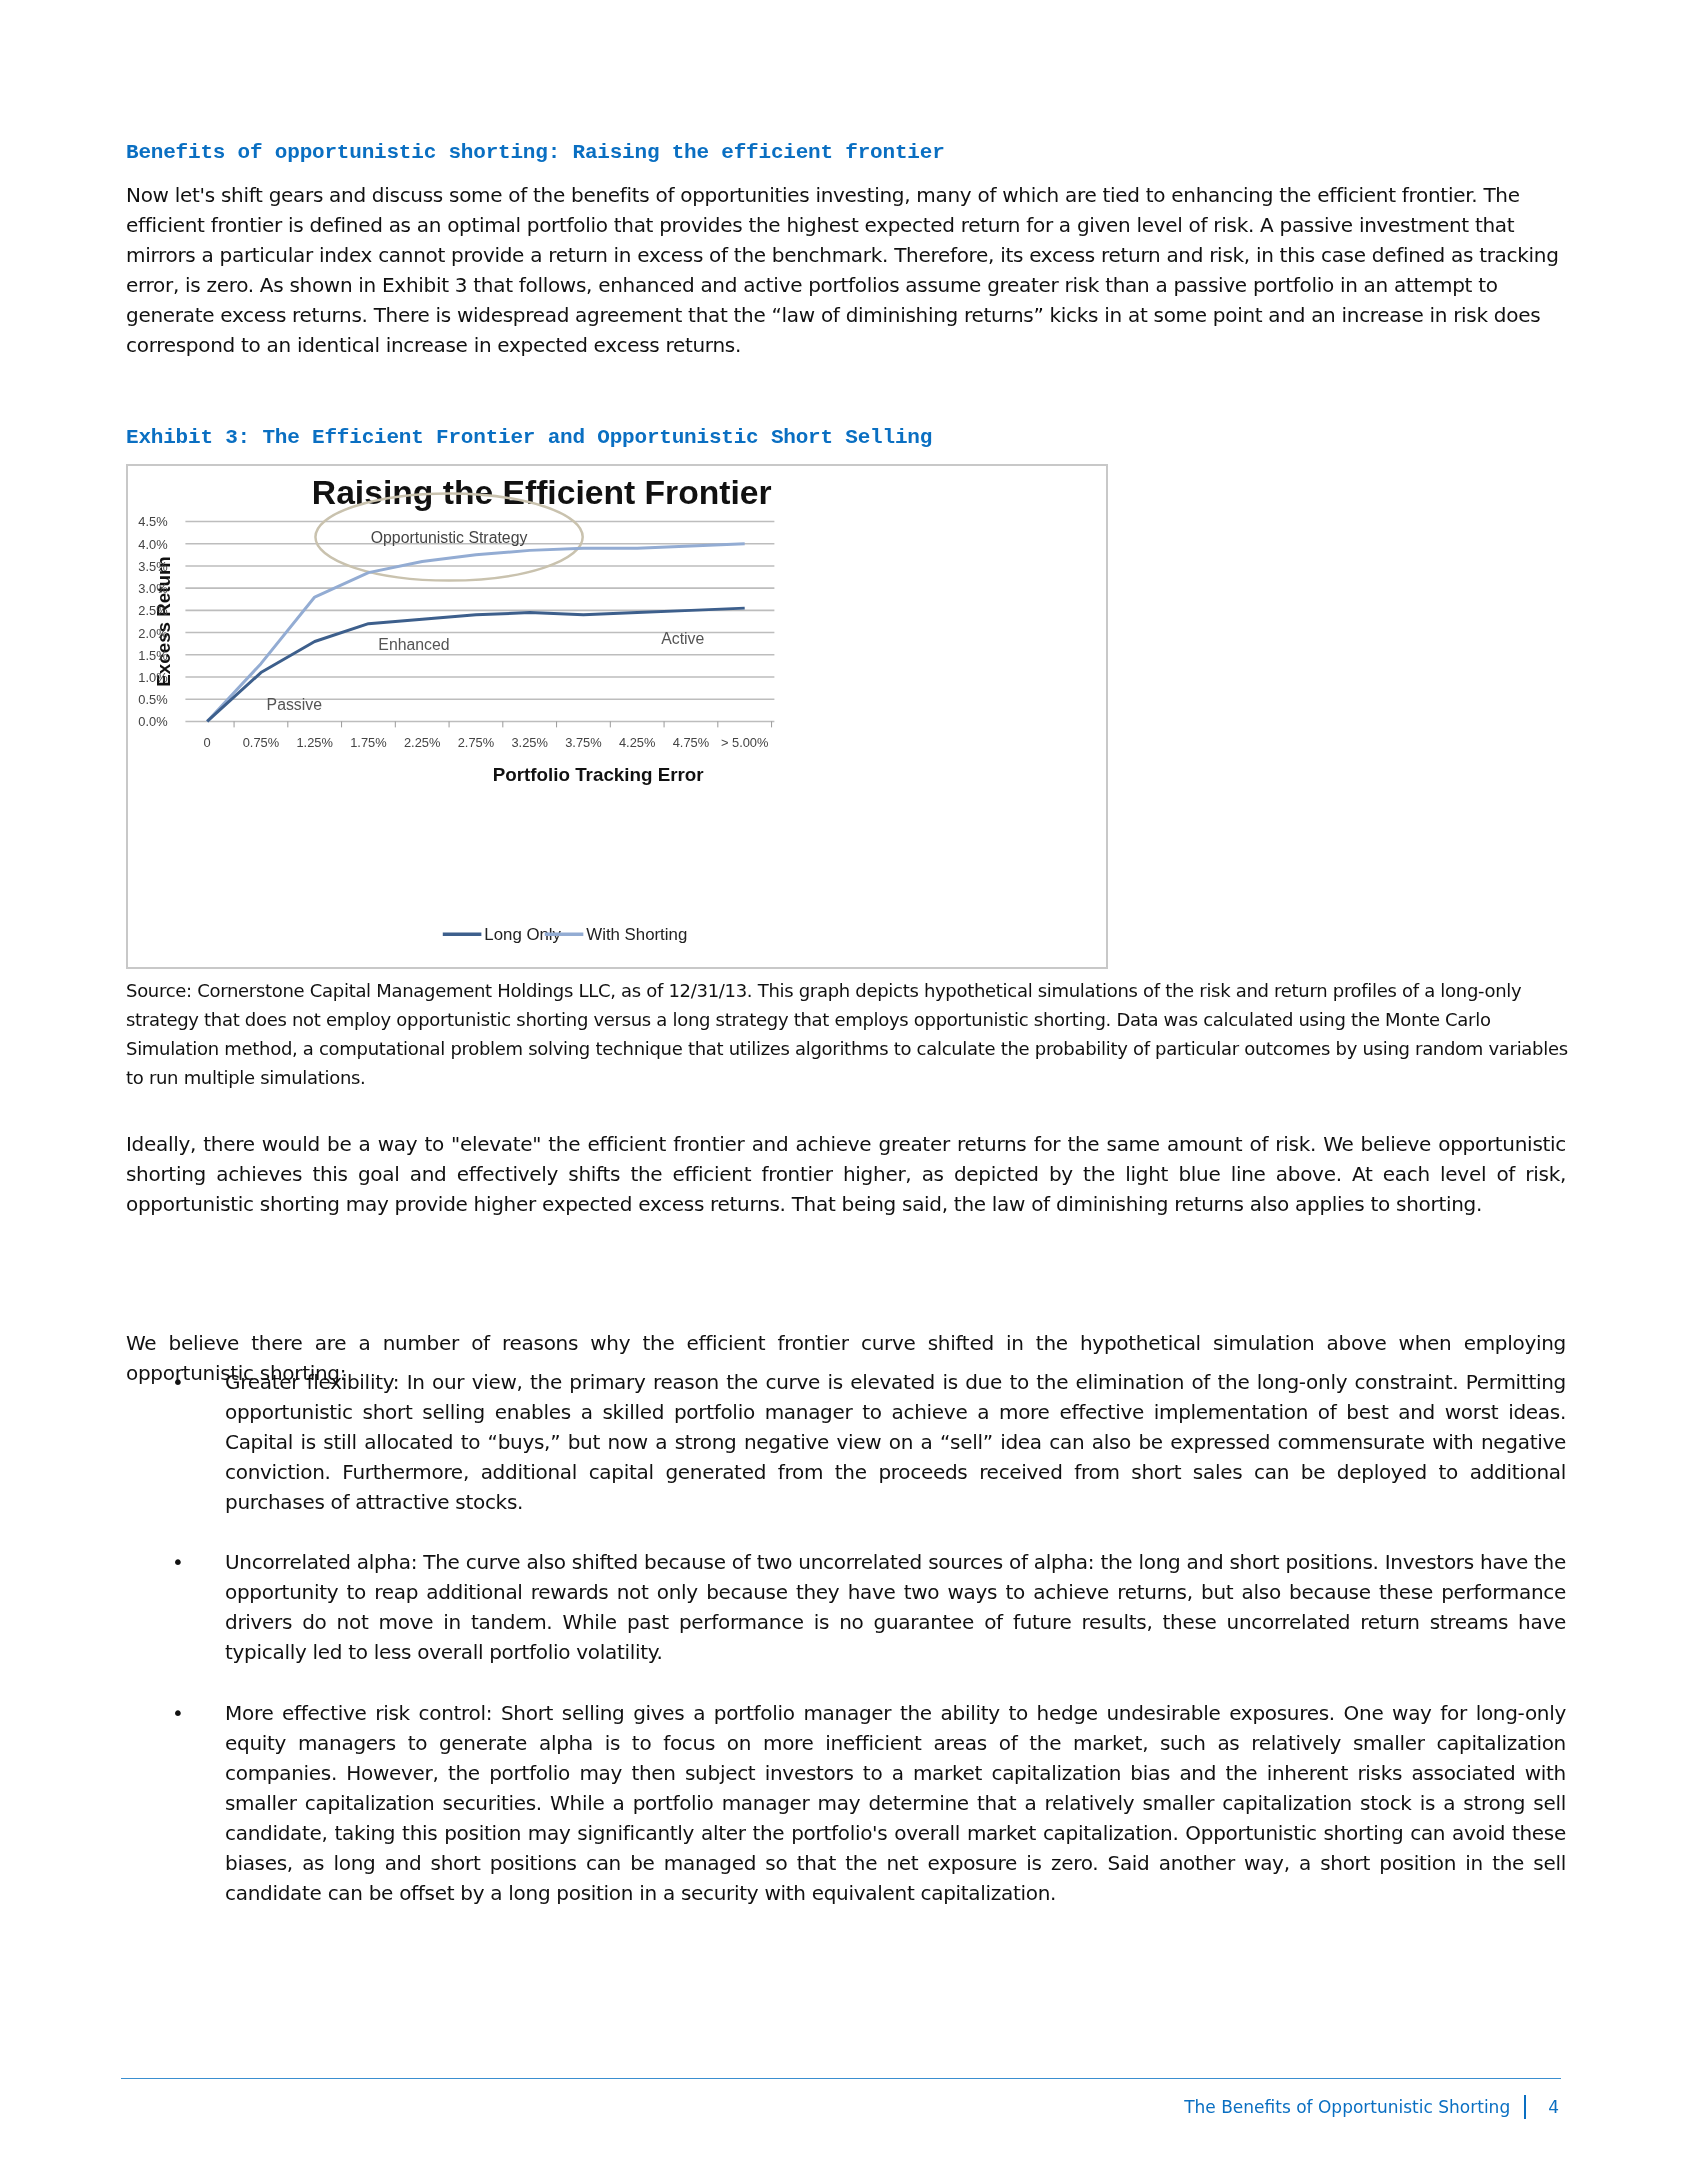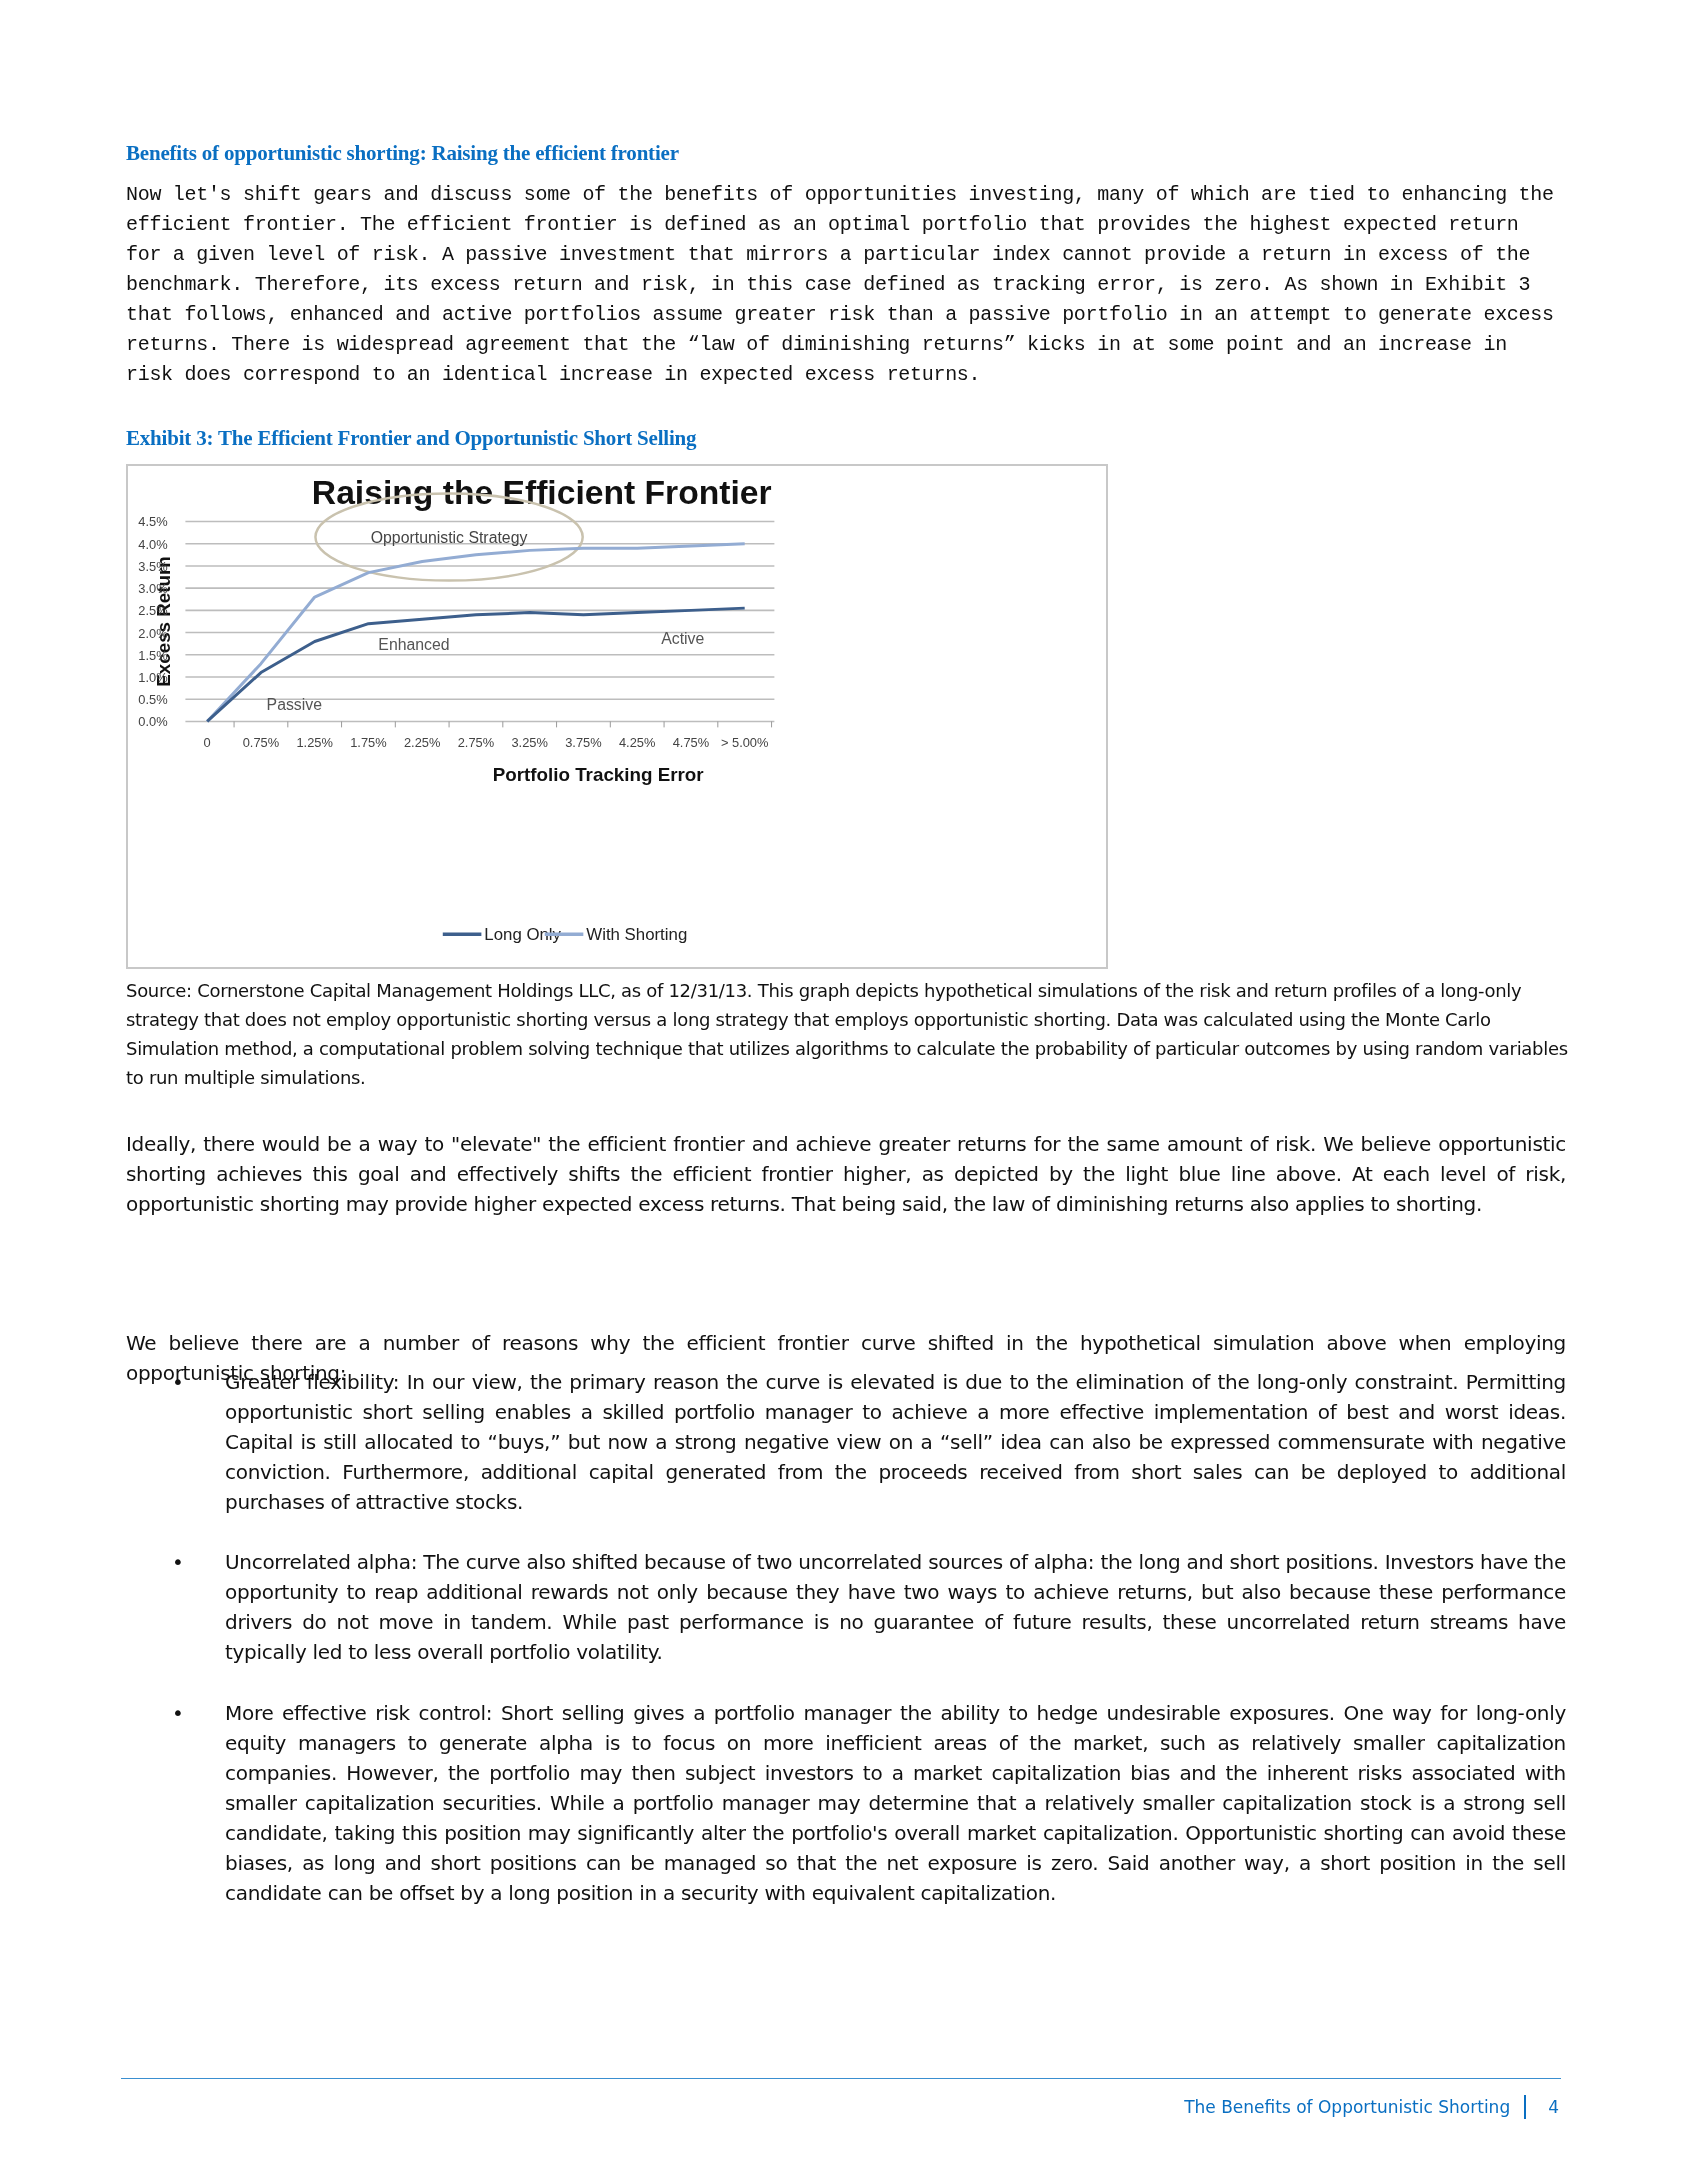--- a/index.html
+++ b/index.html
@@ -1,21 +1,21 @@
 <!DOCTYPE html>
 <html><head>
 <meta charset="utf-8">
 <style>
   html, body { margin:0; padding:0; background:#fff; }
   body { width:1683px; height:2178px; position:relative; font-family:"DejaVu Sans", sans-serif; color:#111; }
   .page { position:absolute; left:126px; top:0; width:1440px; }
-  .h-blue { color:#0a6fc2; font-weight:bold; font-size:21px; font-family:Liberation Serif, serif; letter-spacing:-0.2px; }
+  .h-blue { color:#0a6fc2; font-weight:bold; font-size:21px; font-family:Liberation Mono, monospace; letter-spacing:-0.2px; }
   #section-heading { position:absolute; top:141px; left:0; }
   .para { font-size:20px; line-height:30px; letter-spacing:-0.3px; margin:0; }
-  #intro-para { position:absolute; top:180px; left:0; width:1436px;font-family:Liberation Mono, monospace; }
+  #intro-para { position:absolute; top:180px; left:0; width:1436px; }
   #exhibit-title { position:absolute; top:426px; left:0; }
   #chart-box { position:absolute; top:464px; left:0; width:982px; height:505px; border:2px solid #c8c8c8; box-sizing:border-box; background:#fff;text-align:center; }
   #source-note { position:absolute; top:976px; left:0; width:1445px; font-size:18px; line-height:29px; letter-spacing:-0.3px; margin:0; }
   #para-ideally { position:absolute; top:1129px; left:0; width:1440px; text-align:justify; }
   #para-reasons { position:absolute; top:1328px; left:0; width:1440px; text-align:justify; }
   .bullets { position:absolute; left:0; width:1440px; }
   .bullet { position:relative; padding-left:99px; text-align:justify; }
   .bullet .dot { position:absolute; left:46px; top:0; font-size:20px; }
   .bullet b { font-weight:normal; }
   #bullet-0 { top:1367px; }

